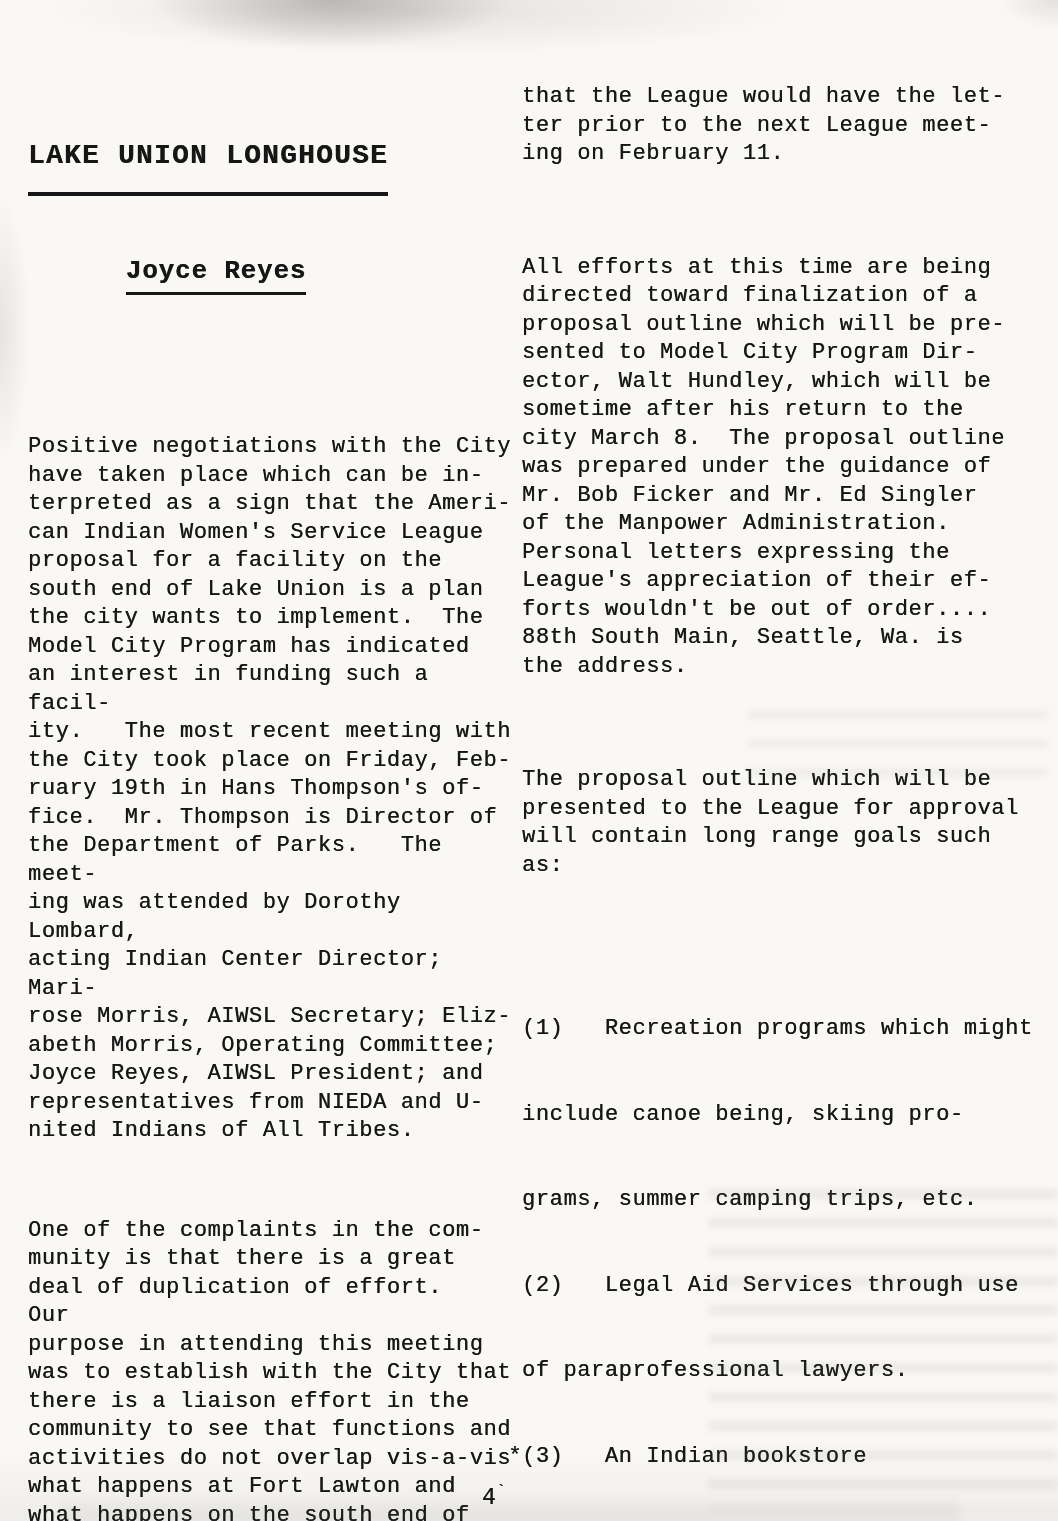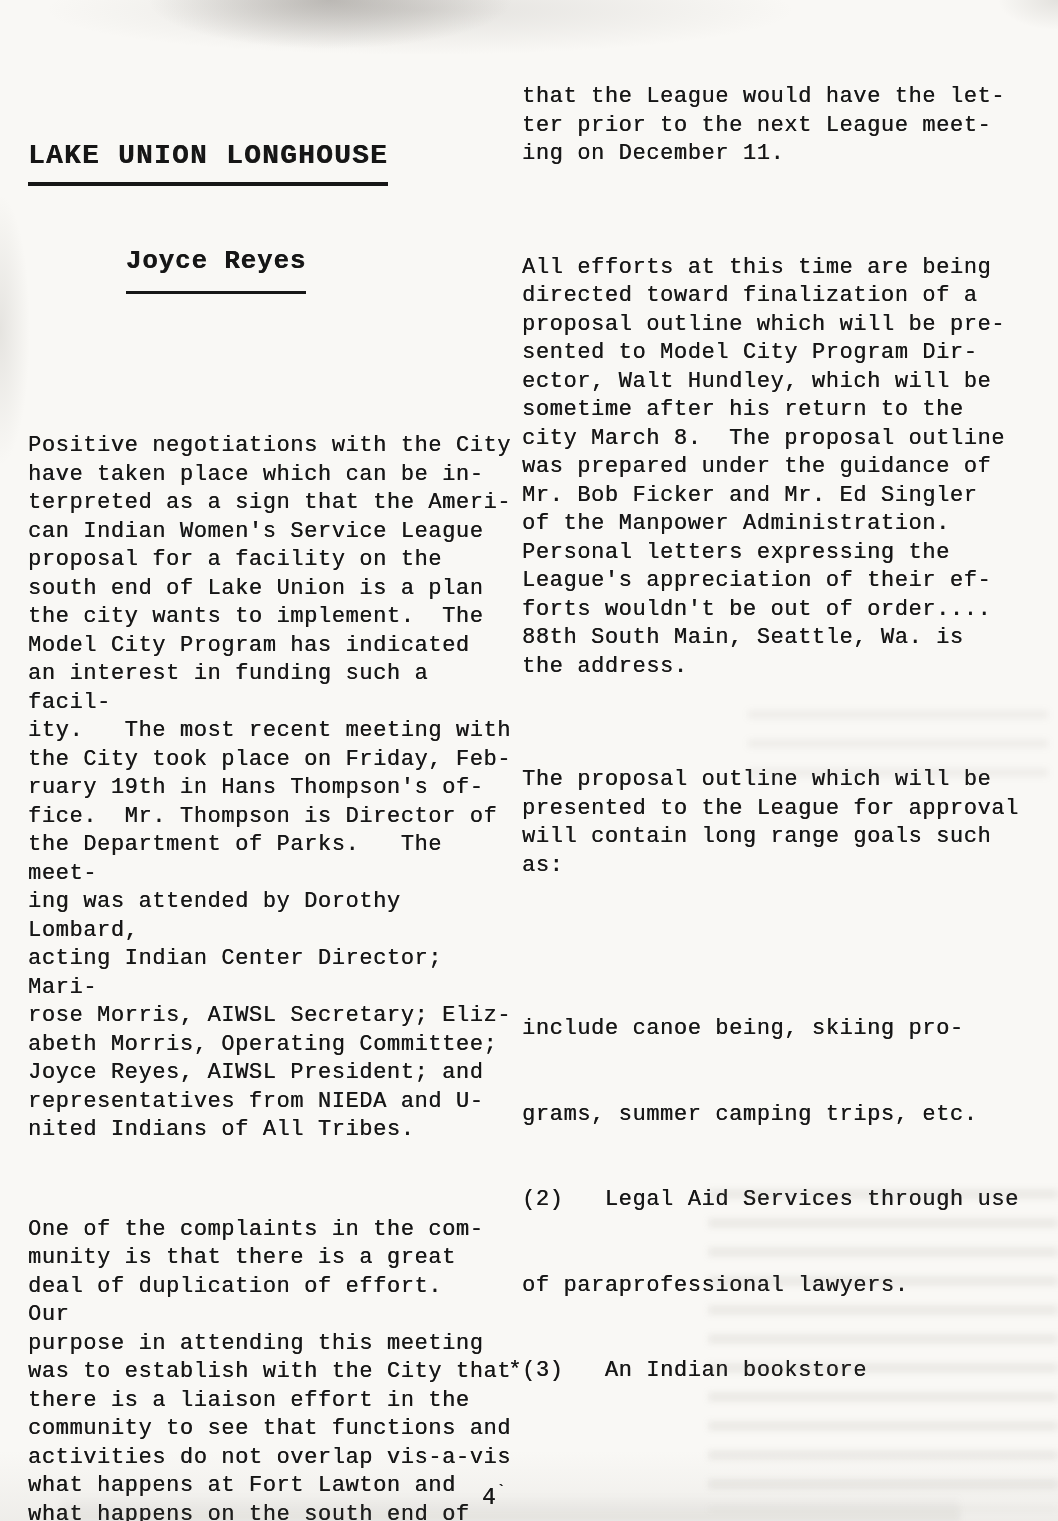--- a/index.html
+++ b/index.html
@@ -36,31 +36,31 @@
   .col.right { width: 524px; flex: none; }
   .header { margin-bottom: 24px; }
   .title-wrap { }
   .title {
     display:inline-block;
     font-weight: bold;
     font-size: 28px;
     letter-spacing: 1.2px;
     line-height: 32px;
     border-bottom: 4px solid #171717;
-    padding-bottom: 10px;
+    padding-bottom: 20px;
   }
   .byline-wrap { width: 376px; text-align: center; margin-top: 3px; }
   .byline {
     display:inline-block;
     font-weight: bold;
     font-size: 26px;
     letter-spacing: 0.8px;
     line-height: 30px;
     border-bottom: 3.5px solid #171717;
-    padding-bottom: 15px;
+    padding-bottom: 6px;
   }
   p.para { margin: 0 0 14px 0; }
   .col.right p.para { margin-bottom: 28px; }
   .col.right p.para.tight { margin-bottom: 21px; }
   .list { margin: 0 0 28px 0; }
   .line { white-space: pre-wrap; }
   .line.hang { margin-left: -13.8px; }
   .page-number {
     position: absolute;
     left: 482px;
@@ -115,41 +115,42 @@
 activities do not overlap vis-a-vis
 what happens at Fort Lawton and
 what happens on the south end of
 Lake Union.</p>
       
     </div>
 
     <div class="col right">
       <p class="para">that the League would have the let-
 ter prior to the next League meet-
-ing on December 11.</p>
+ing on February 11.</p>
       <p class="para">All efforts at this time are being
 directed toward finalization of a
 proposal outline which will be pre-
 sented to Model City Program Dir-
 ector, Walt Hundley, which will be
 sometime after his return to the
 city March 8.  The proposal outline
 was prepared under the guidance of
 Mr. Bob Ficker and Mr. Ed Singler
 of the Manpower Administration.
 Personal letters expressing the
 League's appreciation of their ef-
 forts wouldn't be out of order....
 88th South Main, Seattle, Wa. is
 the address.</p>
       <p class="para tight">The proposal outline which will be
 presented to the League for approval
 will contain long range goals such
 as:</p>
       <div class="list">
+        <div class="line">(1)   Recreation programs which might</div>
         <div class="line">include canoe being, skiing pro-</div>
         <div class="line">grams, summer camping trips, etc.</div>
         <div class="line">(2)   Legal Aid Services through use</div>
         <div class="line">of paraprofessional lawyers.</div>
         <div class="line hang">*(3)   An Indian bookstore</div>
         
         
         
         
         

